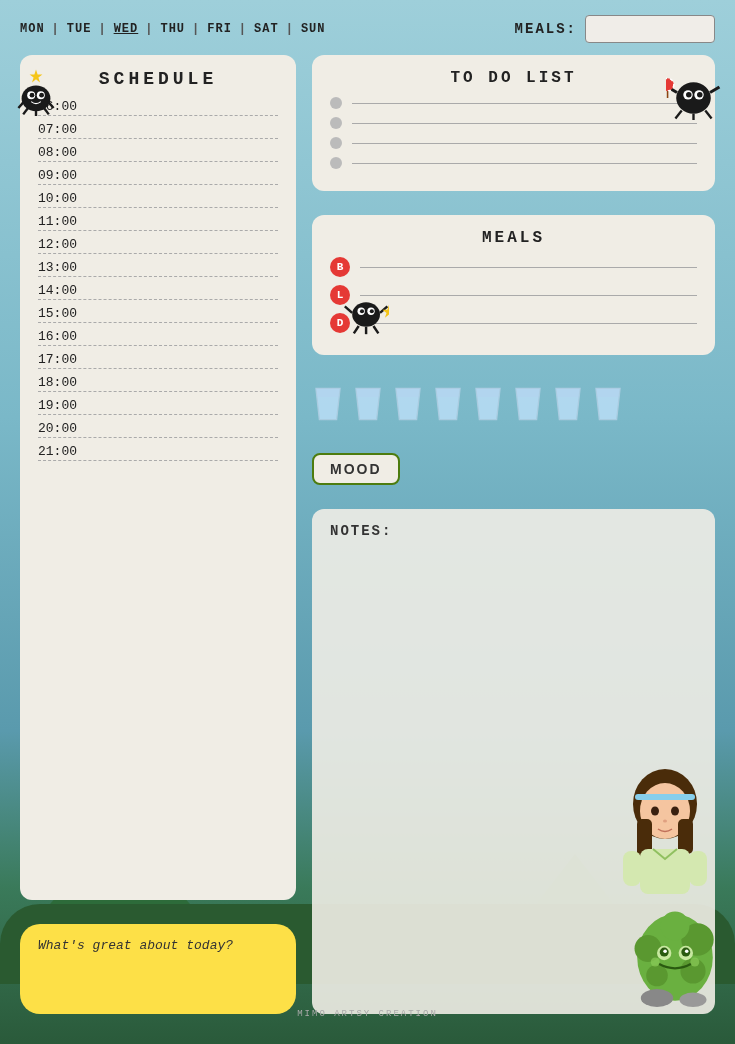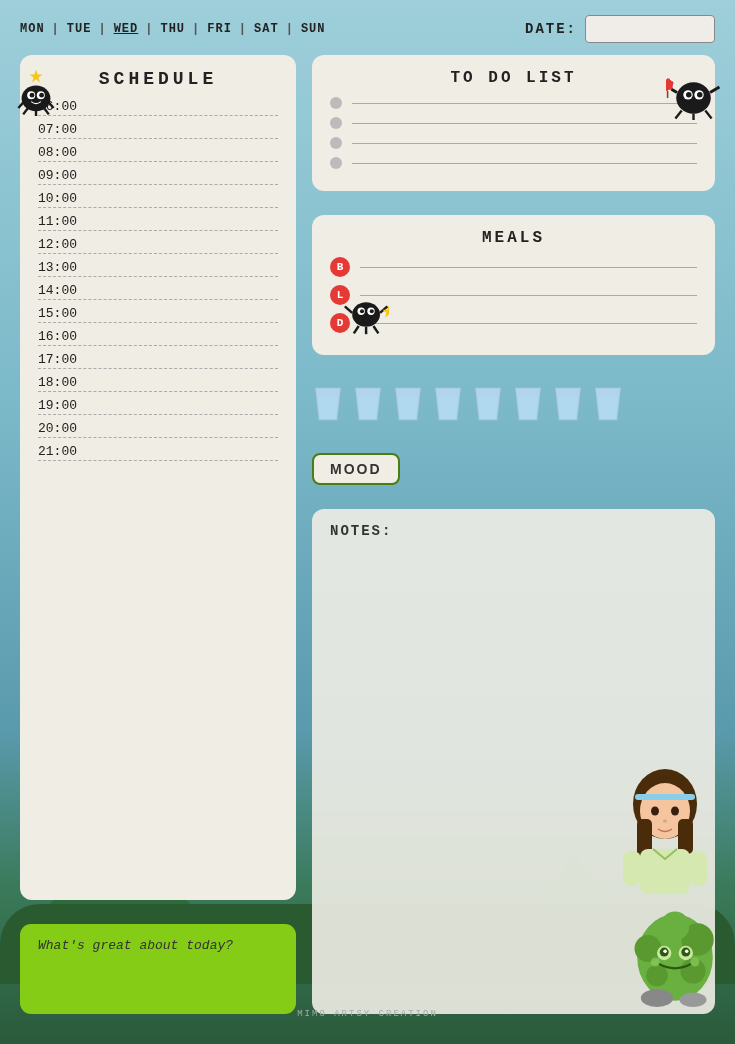--- a/index.html
+++ b/index.html
@@ -166,22 +166,22 @@
       margin-bottom: 1px;
     }
 
     .time-line {
       border: none;
       border-top: 1.5px dashed #aaa;
       margin-bottom: 4px;
     }
 
     .reflection-panel {
-      background: #84cc16;
-      border-radius: 11px;
+      background: #fde047;
+      border-radius: 20px;
       padding: 14px 18px;
       min-height: 90px;
     }
 
     .reflection-text {
       font-size: 13px;
       color: #333;
       font-style: italic;
     }
 
@@ -520,21 +520,21 @@
       <span class="nav-sep">|</span>
       <span class="nav-day">THU</span>
       <span class="nav-sep">|</span>
       <span class="nav-day">FRI</span>
       <span class="nav-sep">|</span>
       <span class="nav-day">SAT</span>
       <span class="nav-sep">|</span>
       <span class="nav-day">SUN</span>
     </div>
     <div class="date-section">
-      <span class="date-label">DATE:</span>
+      <span class="date-label">MEALS:</span>
       <div class="date-input-box"></div>
     </div>
   </div>
 
   <div class="two-col">
 
     <div class="left-col">
       <div class="schedule-panel">
         <div class="schedule-title">SCHEDULE</div>
         <div id="schedule-times">

